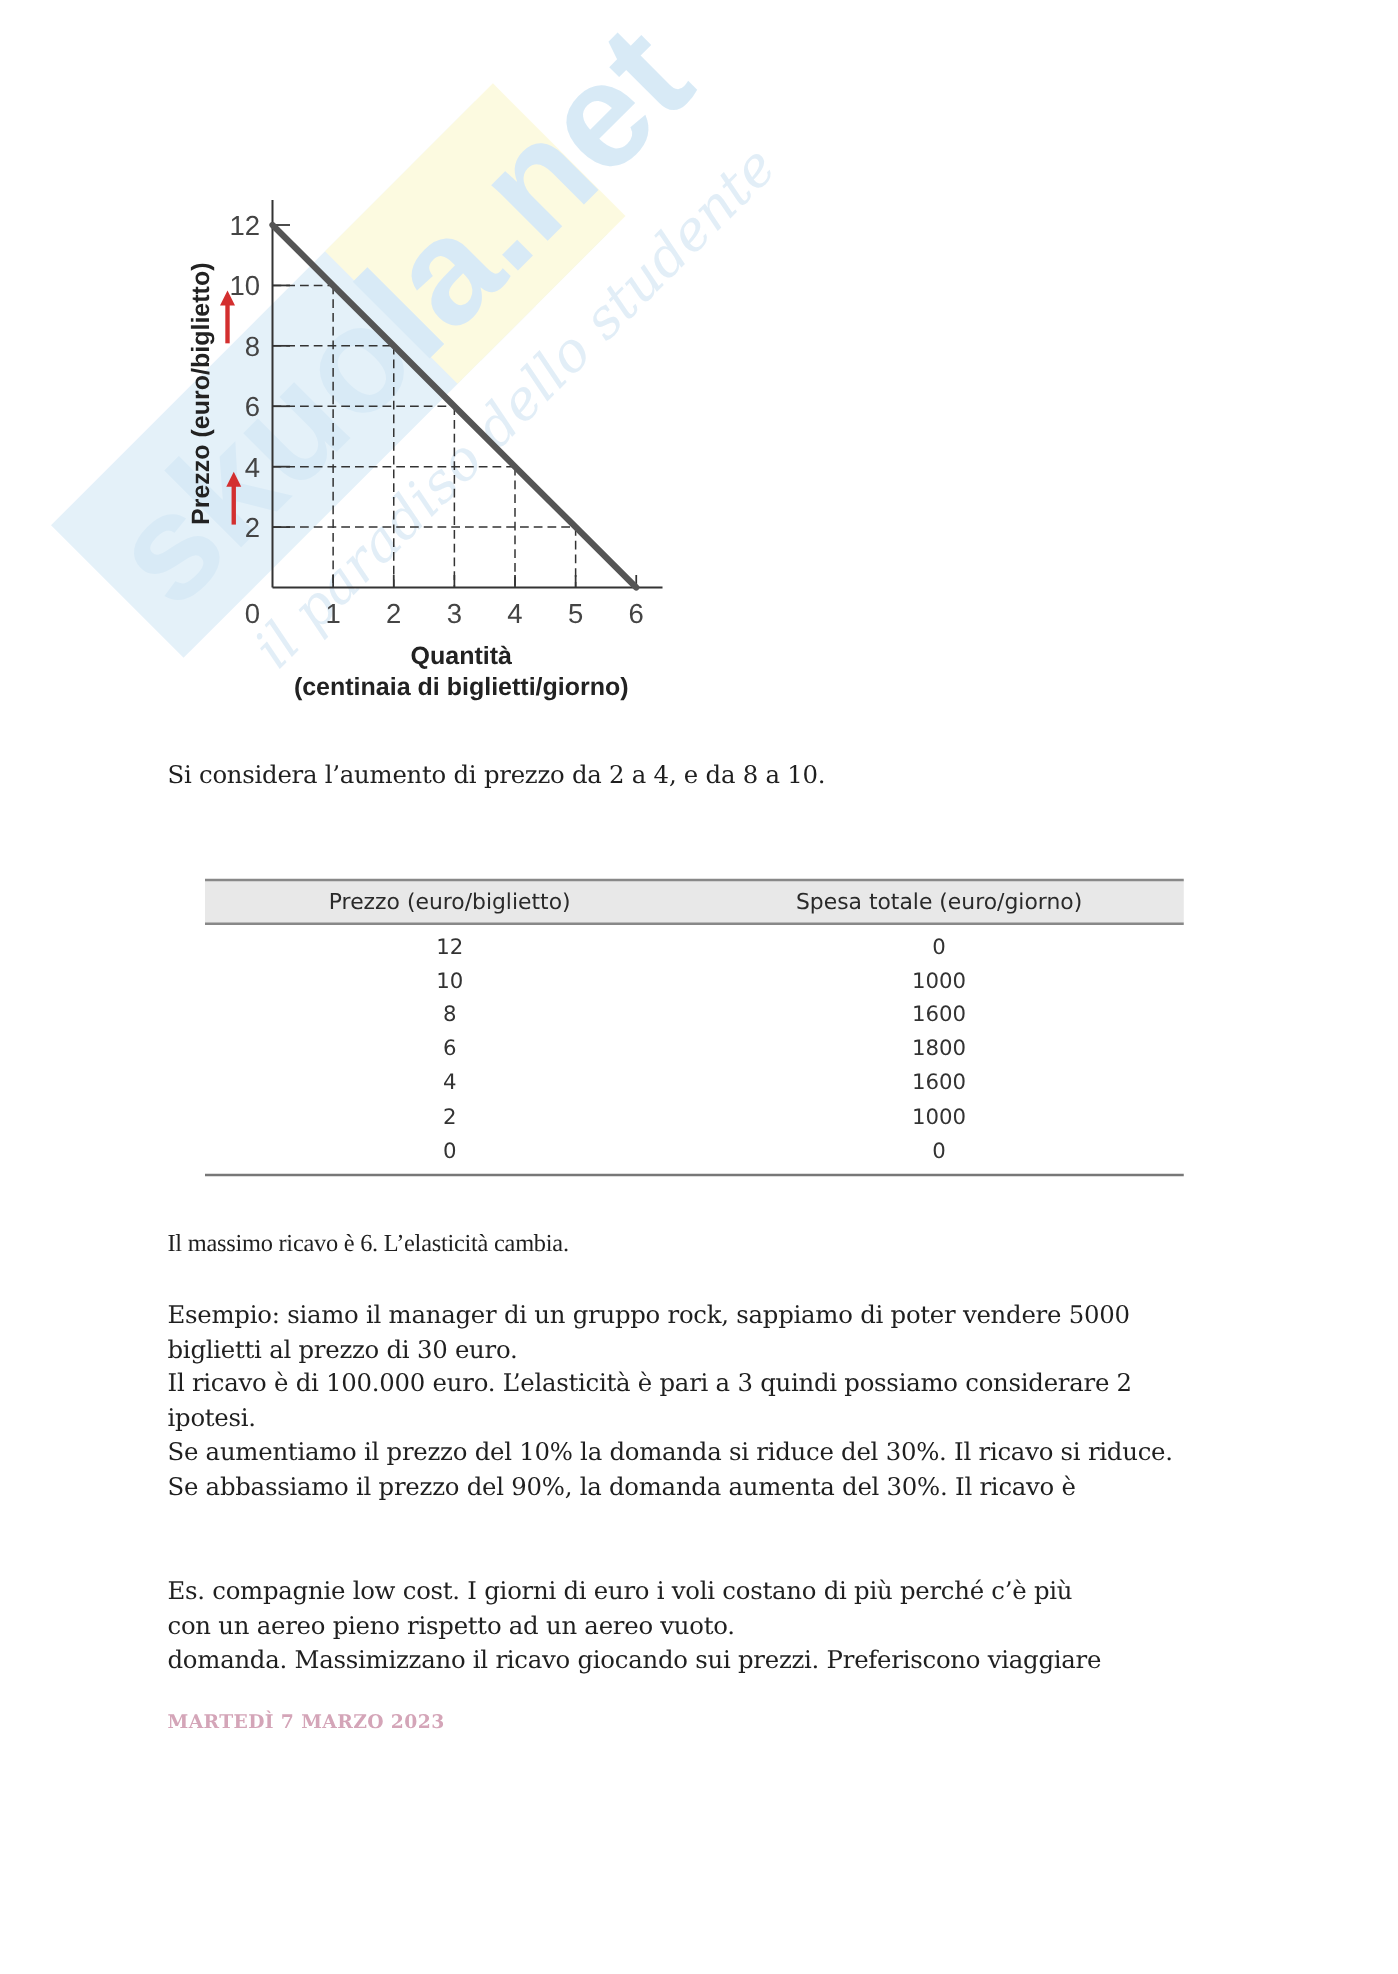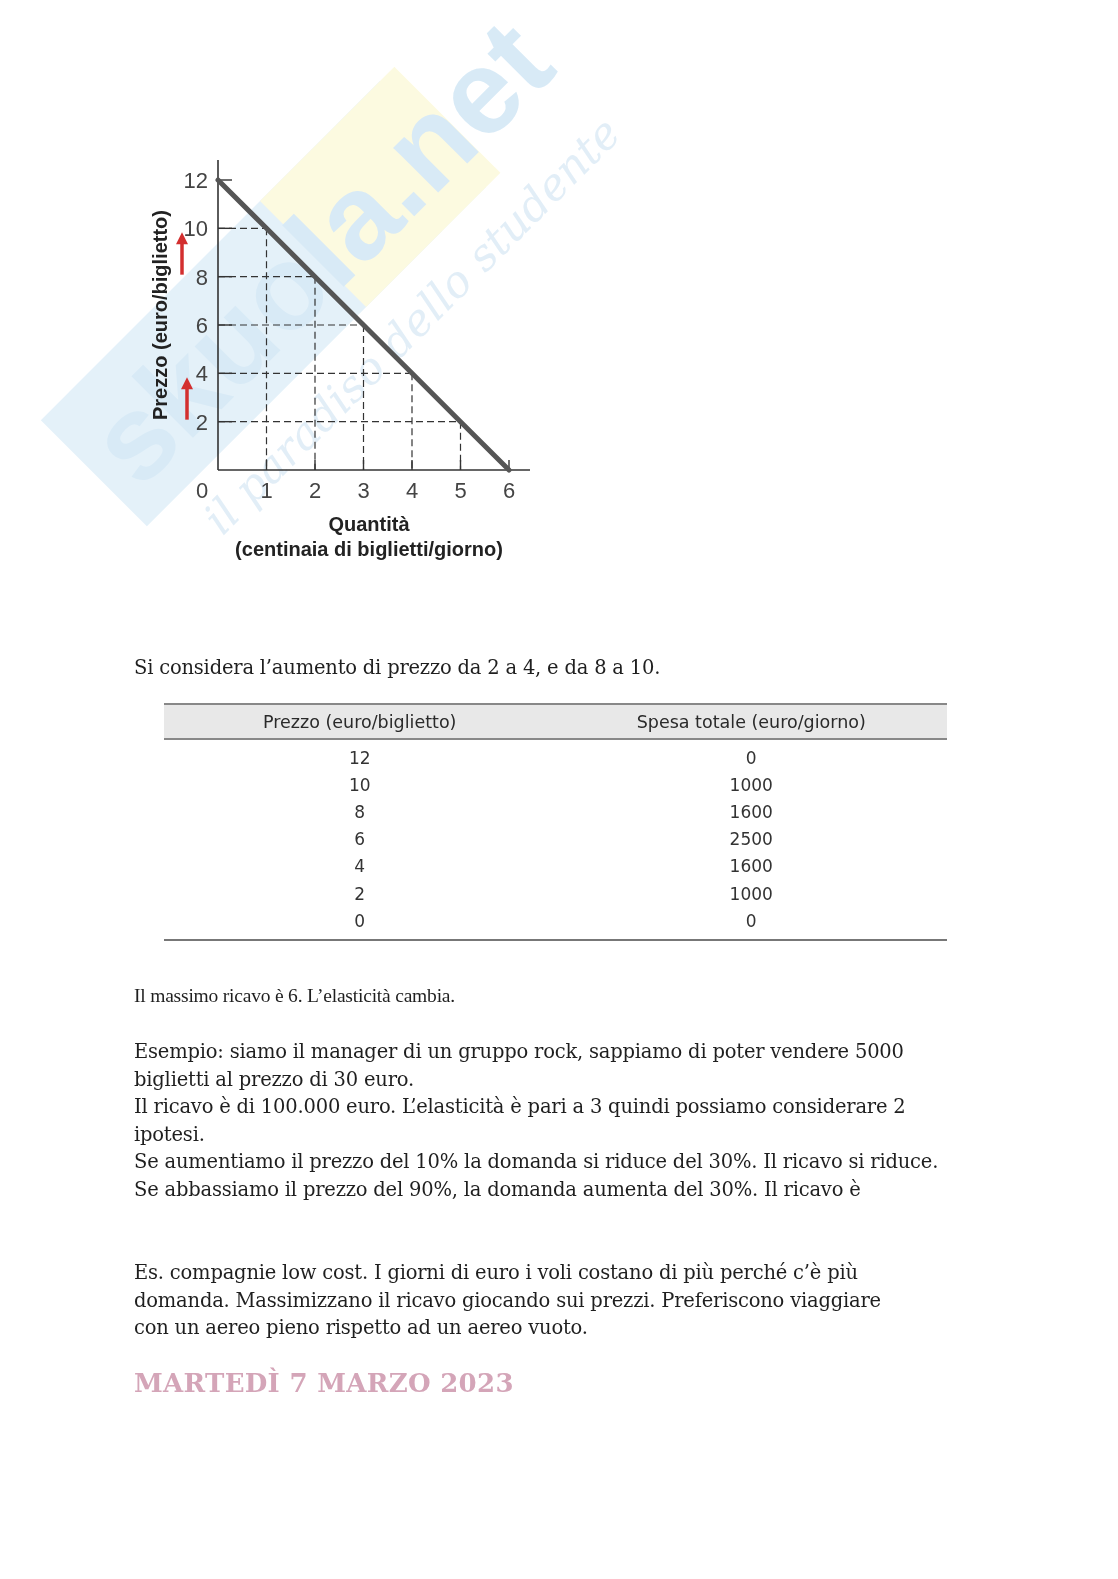--- a/index.html
+++ b/index.html
@@ -14,21 +14,21 @@
   table.spesa { position: absolute; left: 164px; top: 703px; width: 783px; border-collapse: collapse;
                 font-family: "DejaVu Sans", sans-serif; font-size: 17px; color: #333; }
   table.spesa thead th { background: #e8e8e8; font-weight: normal; height: 33px; padding: 0;
                           border-top: 2px solid #888; border-bottom: 2px solid #888; color: #2a2a2a; font-size: 17.5px; }
   table.spesa tbody td { text-align: center; height: 27.2px; padding: 0; font-size: 17px; }
   table.spesa tbody tr:first-child td { padding-top: 4px; }
   table.spesa tbody tr:last-child td { border-bottom: 2px solid #777; padding-bottom: 5px; }
   table.spesa th:first-child, table.spesa td:first-child { width: 50%; padding-right: 0; }
   table.spesa td:first-child { text-align: center; padding-left: 0; }
   .heading-date { position: absolute; left: 134px; top: 1368px; font-family: "DejaVu Serif", serif;
-                  font-weight: bold; font-size: 26px; color: #d4a5b8; letter-spacing: 0.3px; }
+                  font-weight: bold; font-size: 15px; color: #d4a5b8; letter-spacing: 0.3px; }
 </style>
 </head>
 <body>
 
 <svg class="watermark" viewBox="0 0 1118 620">
   <g transform="rotate(-45 260 300)" opacity="0.55">
     <rect x="20" y="230" width="480" height="150" fill="#cfe6f5"></rect>
     <rect x="330" y="230" width="190" height="150" fill="#fbf6c8"></rect>
     <text x="40" y="350" font-family="Liberation Sans, sans-serif" font-weight="bold" font-size="120" fill="#b9daf0">skuola.net</text>
   </g>
@@ -99,21 +99,21 @@
       <g>
         <line x1="187" y1="419.6666666666667" x2="187" y2="387.33333333333337" stroke="#d32f2f" stroke-width="3.5"></line>
         <polygon points="181,389.33333333333337 193,389.33333333333337 187,377.33333333333337" fill="#d32f2f"></polygon>
       </g>
     </g>
   <text id="ylabel" font-size="20" font-weight="bold" fill="#222" text-anchor="middle" transform="translate(167 315) rotate(-90)">Prezzo (euro/biglietto)</text>
   <text id="xlabel" x="369" y="531" font-size="20" font-weight="bold" fill="#222" text-anchor="middle">Quantità</text>
   <text id="xlabel-sub" x="369" y="556" font-size="20" font-weight="bold" fill="#222" text-anchor="middle">(centinaia di biglietti/giorno)</text>
 </svg>
 
-<div class="para" id="intro" style="top:606px;margin-top:48px;">
+<div class="para" id="intro" style="top:606px;">
     <div>Si considera l’aumento di prezzo da 2 a 4, e da 8 a 10.</div>
   </div>
 
 <table class="spesa">
   <thead>
     <tr>
       <th>Prezzo (euro/biglietto)</th>
       <th>Spesa totale (euro/giorno)</th>
     </tr>
   </thead>
@@ -125,21 +125,21 @@
       <tr>
         <td>10</td>
         <td>1000</td>
       </tr>
       <tr>
         <td>8</td>
         <td>1600</td>
       </tr>
       <tr>
         <td>6</td>
-        <td>2500</td>
+        <td>1800</td>
       </tr>
       <tr>
         <td>4</td>
         <td>1600</td>
       </tr>
       <tr>
         <td>2</td>
         <td>1000</td>
       </tr>
       <tr>
@@ -155,17 +155,17 @@
 <div class="para" id="p2" style="top:1038px;">
     <div>Esempio: siamo il manager di un gruppo rock, sappiamo di poter vendere 5000</div>
     <div>biglietti al prezzo di 30 euro.</div>
     <div>Il ricavo è di 100.000 euro. L’elasticità è pari a 3 quindi possiamo considerare 2</div>
     <div>ipotesi.</div>
     <div>Se aumentiamo il prezzo del 10% la domanda si riduce del 30%. Il ricavo si riduce.</div>
     <div>Se abbassiamo il prezzo del 90%, la domanda aumenta del 30%. Il ricavo è</div>
   </div>
 <div class="para" id="p3" style="top:1259px;">
     <div>Es. compagnie low cost. I giorni di euro i voli costano di più perché c’è più</div>
+    <div>con un aereo pieno rispetto ad un aereo vuoto.</div>
     <div>domanda. Massimizzano il ricavo giocando sui prezzi. Preferiscono viaggiare</div>
-    <div>con un aereo pieno rispetto ad un aereo vuoto.</div>
   </div>
 
 <div class="heading-date">MARTEDÌ 7 MARZO 2023</div>
 
 </body></html>

